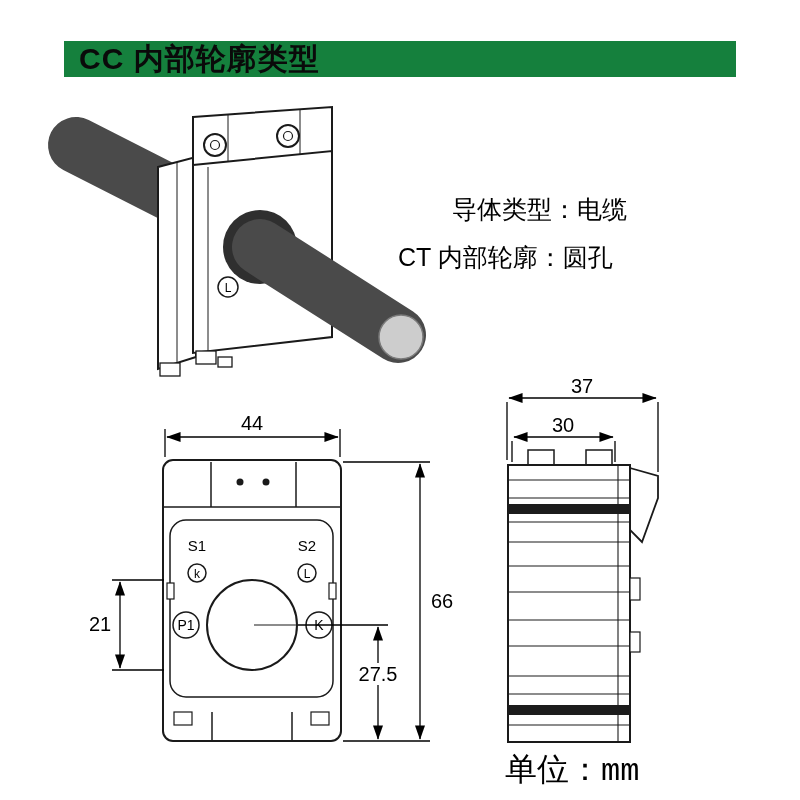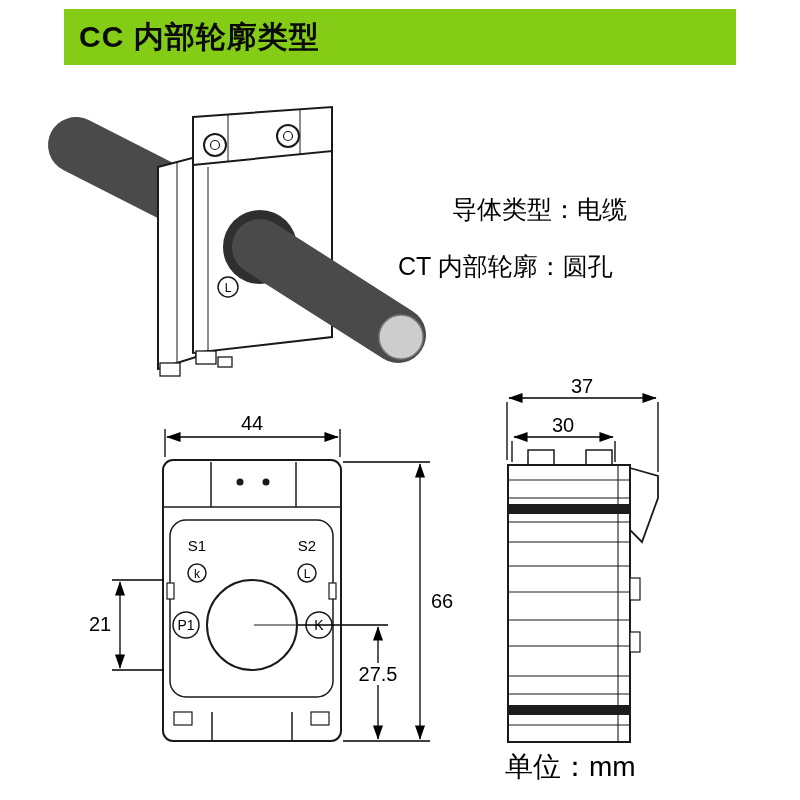--- a/index.html
+++ b/index.html
@@ -1,25 +1,25 @@
 <!DOCTYPE html>
 <html><head>
 <meta charset="utf-8">
 <style>
   * { margin:0; padding:0; box-sizing:border-box; }
   html,body { width:800px; height:800px; background:#fff;
     font-family:"Liberation Sans","DejaVu Sans",sans-serif; }
   .page { position:relative; width:800px; height:800px; background:#fff; overflow:hidden; }
-  .header { position:absolute; left:64px; top:9px; width:672px; height:56px;
-    background:#84cc16; display:flex; align-items:center; padding-left:15px; }
+  .header { position:absolute; left:64px; top:41px; width:672px; height:36px;
+    background:#15803d; display:flex; align-items:center; padding-left:15px; }
   .header h1 { font-size:30px; font-weight:bold; color:#0a0a0a; letter-spacing:1px; }
   .caption { position:absolute; font-size:25px; color:#000; white-space:nowrap; }
   #cap-conductor { left:452px; top:193px; }
-  #cap-contour   { left:398px; top:250px; }
-  .unit { position:absolute; left:505px; top:748px; font-size:28px; color:#000; }
+  #cap-contour   { left:398px; top:241px; }
+  .unit { position:absolute; left:505px; top:748px; font-size:32px; color:#000;font-family:Liberation Mono, monospace; }
   svg { position:absolute; overflow:visible; }
   svg text { fill:#000; font-family:"Liberation Sans","DejaVu Sans",sans-serif; }
   .dim    { font-size:20px; }
   .tlabel { font-size:15px; }
   .tsmall { font-size:12px; }
   .tmed   { font-size:14px; }
 </style>
 </head>
 <body>
 

